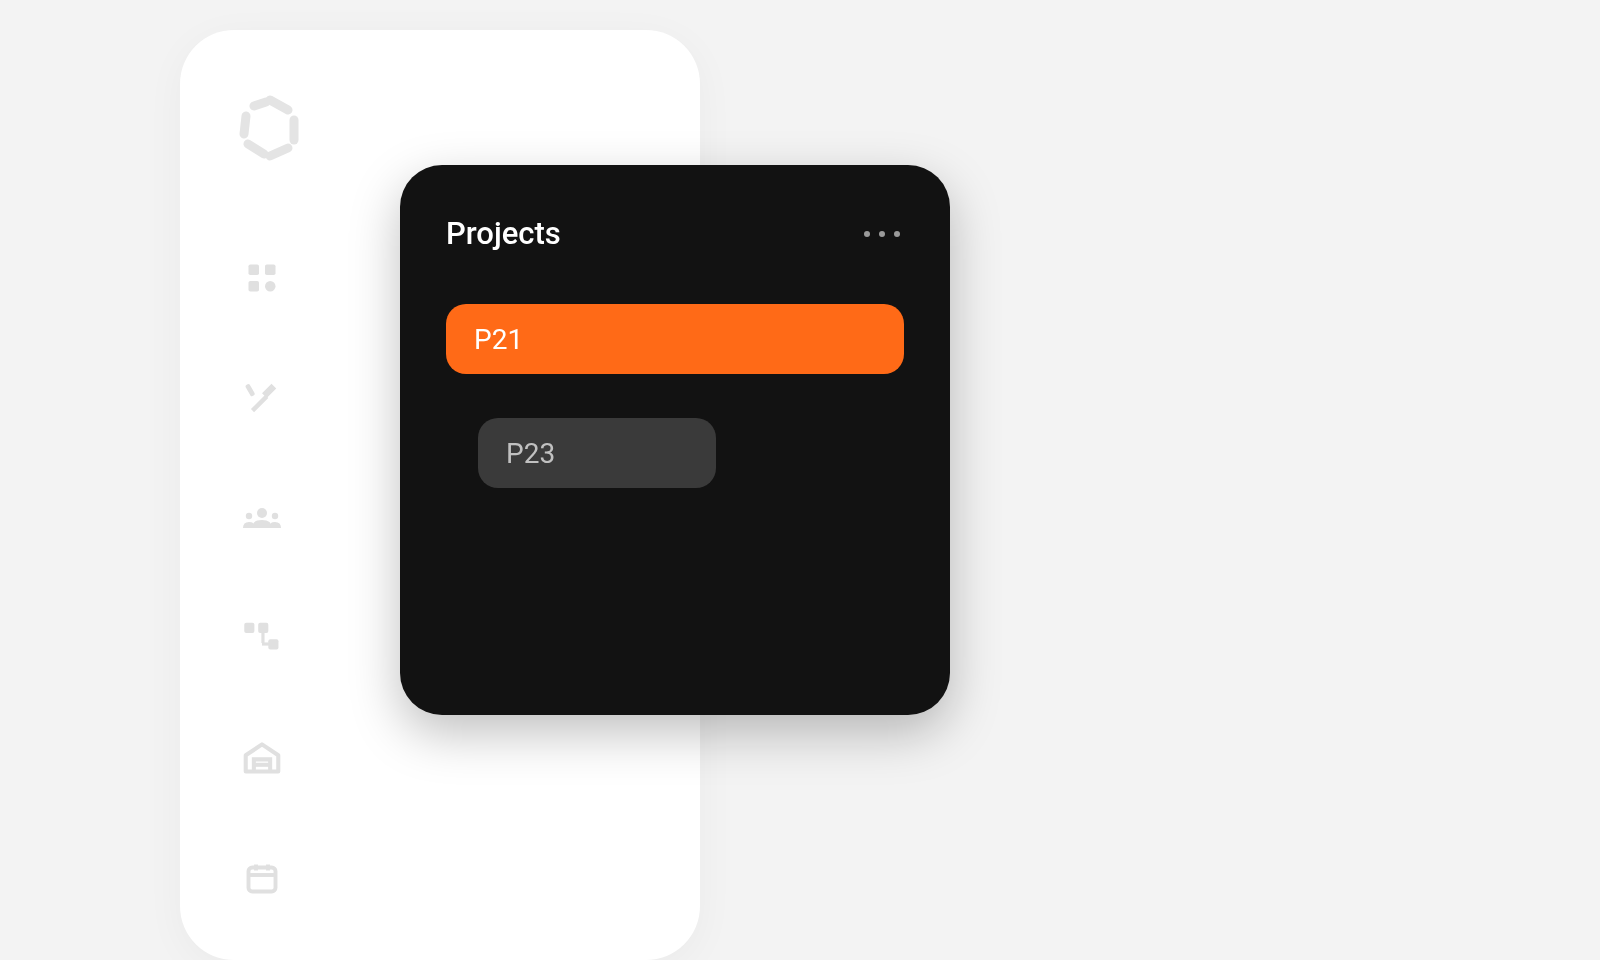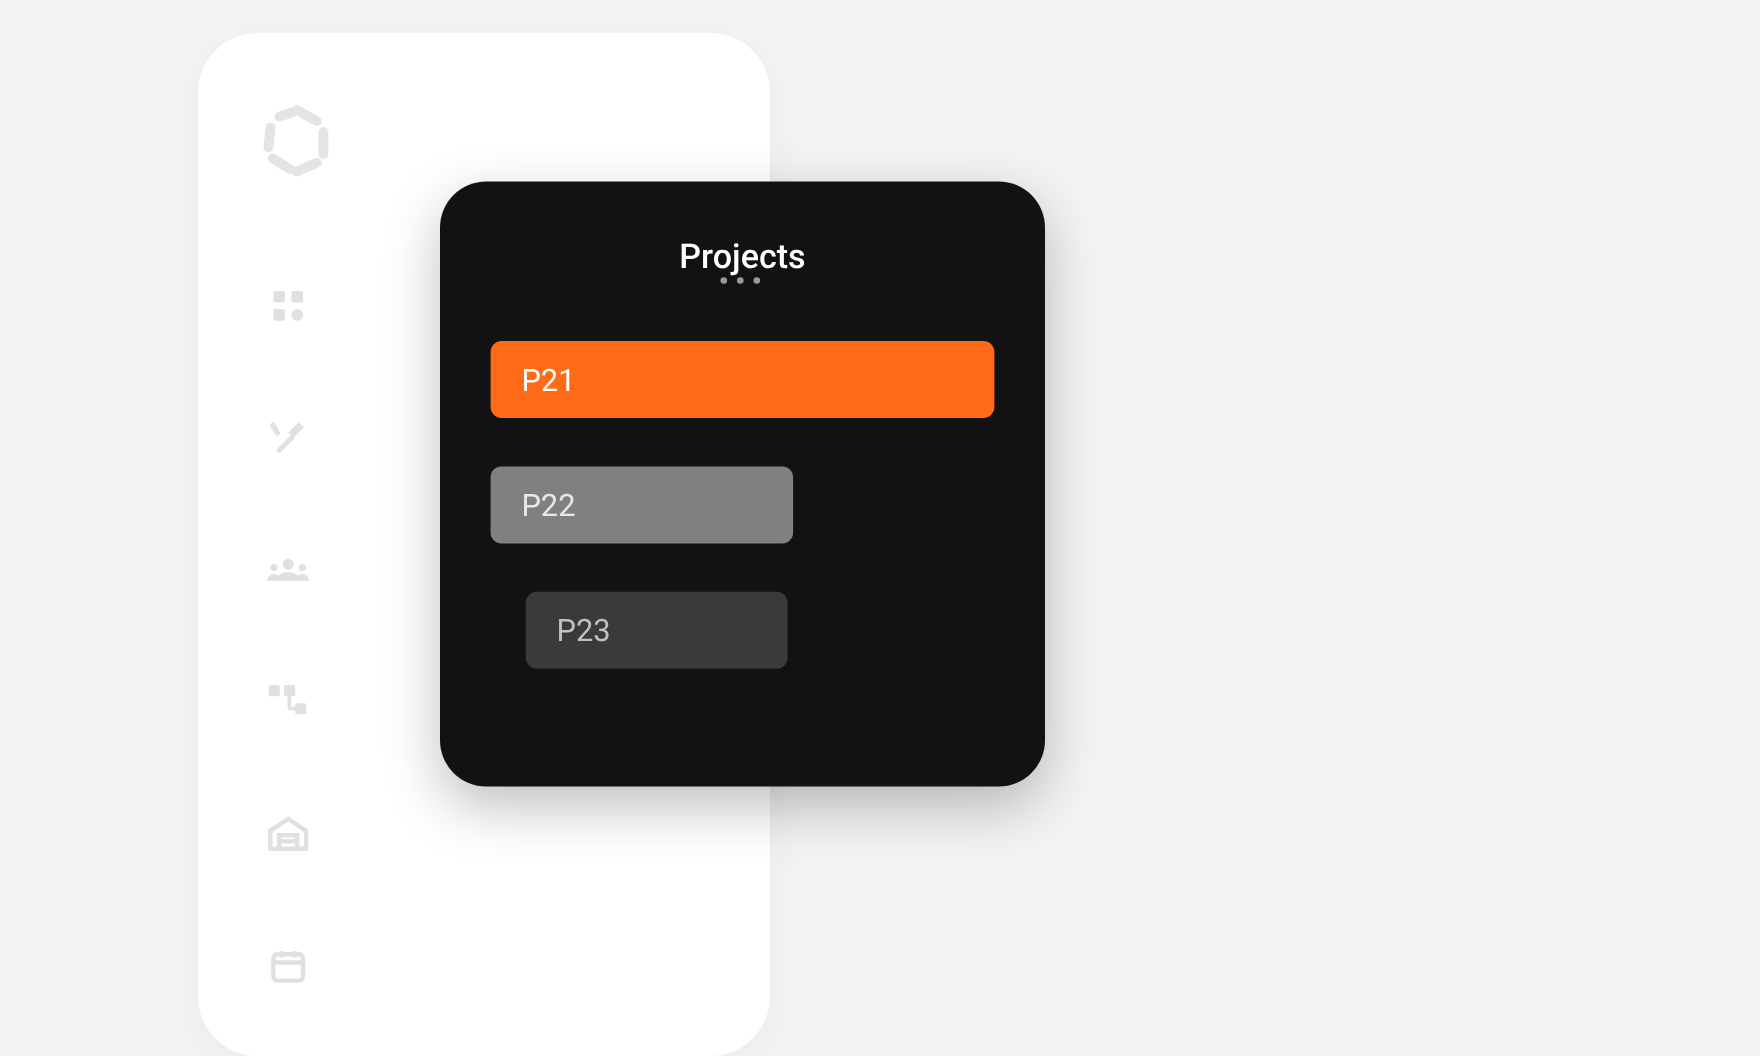--- a/index.html
+++ b/index.html
@@ -54,42 +54,41 @@
       background: #121212;
       border-radius: 42px;
       padding: 50px 46px;
       box-shadow: 0 18px 50px rgba(0,0,0,0.25);
     }
     .panel-header {
       display: flex;
       justify-content: space-between;
       align-items: center;
       margin-bottom: 52px;
-      flex-direction: column;
     }
     .panel-title {
       color: #ffffff;
       font-size: 31px;
       font-weight: 500;
     }
     .dots {
       display: flex;
       gap: 9px;
       cursor: pointer;
       padding-right: 4px;
     }
     .dot {
       width: 6px;
       height: 6px;
       background: #9a9a9a;
       border-radius: 50%;
     }
     .project-item {
       height: 70px;
-      border-radius: 10px;
+      border-radius: 20px;
       display: flex;
       align-items: center;
       padding-left: 28px;
       font-size: 28px;
       font-weight: 400;
       margin-bottom: 44px;
       cursor: pointer;
     }
     .p-active {
       background: #ff6a17;
@@ -190,19 +189,16 @@
     <div class="dots">
       <span class="dot"></span>
       <span class="dot"></span>
       <span class="dot"></span>
     </div>
   </div>
 
   <div class="project-item p-active">
     <span>P21</span>
   </div>
-  <div class="project-item p-mid">
-    <span>P22</span>
-  </div>
   <div class="project-item p-dim">
     <span>P23</span>
   </div>
 </div>
 
 </body></html>

